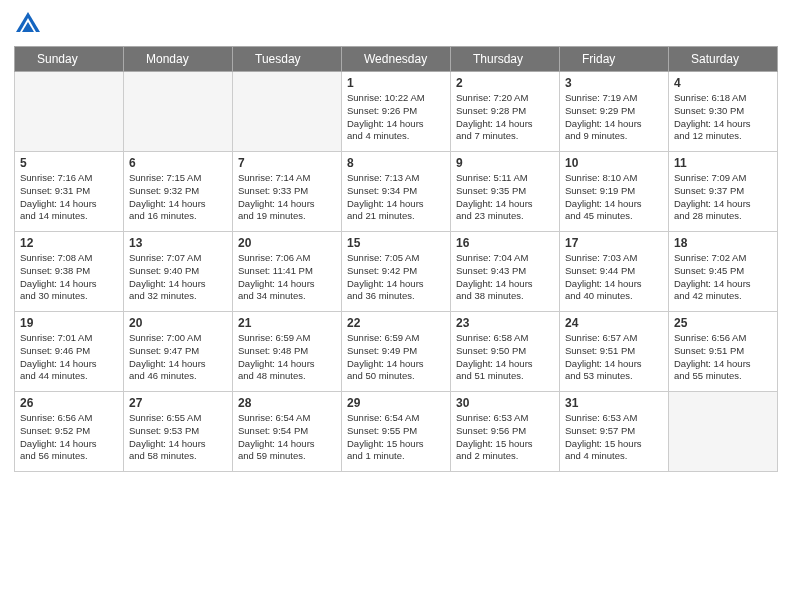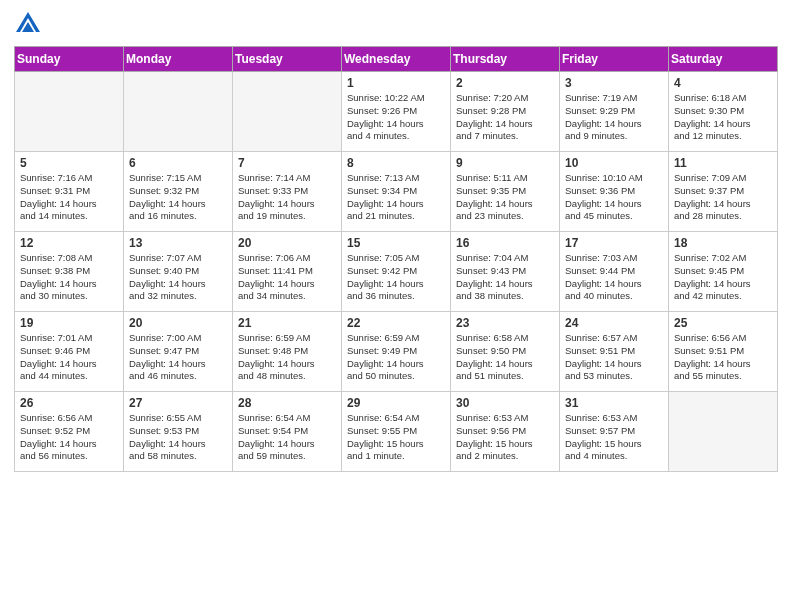--- a/index.html
+++ b/index.html
@@ -56,26 +56,26 @@
     .location-title {
       font-size: 14px;
       color: #444;
     }
     .calendar {
       width: 100%;
       border-collapse: collapse;
       table-layout: fixed;
     }
     .calendar th {
-      background: #a21caf;
+      background: #737373;
       color: #fff;
       font-size: 12px;
-      font-weight: bold;
+      font-weight: normal;
       text-align: left;
-      padding: 5px 2px;
+      padding: 5px 22px;
       border: 1px solid #aaa;
     }
     .calendar td {
       border: 1px solid #ccc;
       vertical-align: top;
       padding: 4px 5px;
       font-size: 9.5px;
       color: #333;
       height: 80px;
       background: #fff;
@@ -193,22 +193,22 @@
           </td>
           <td>
             <span class="day-number">9</span>
             <span class="cell-line">Sunrise: 5:11 AM</span>
             <span class="cell-line">Sunset: 9:35 PM</span>
             <span class="cell-line">Daylight: 14 hours</span>
             <span class="cell-line">and 23 minutes.</span>
           </td>
           <td>
             <span class="day-number">10</span>
-            <span class="cell-line">Sunrise: 10:10 AM</span>
-            <span class="cell-line">Sunset: 9:36 PM</span>
+            <span class="cell-line">Sunrise: 8:10 AM</span>
+            <span class="cell-line">Sunset: 9:19 PM</span>
             <span class="cell-line">Daylight: 14 hours</span>
             <span class="cell-line">and 45 minutes.</span>
           </td>
           <td>
             <span class="day-number">11</span>
             <span class="cell-line">Sunrise: 7:09 AM</span>
             <span class="cell-line">Sunset: 9:37 PM</span>
             <span class="cell-line">Daylight: 14 hours</span>
             <span class="cell-line">and 28 minutes.</span>
           </td>

